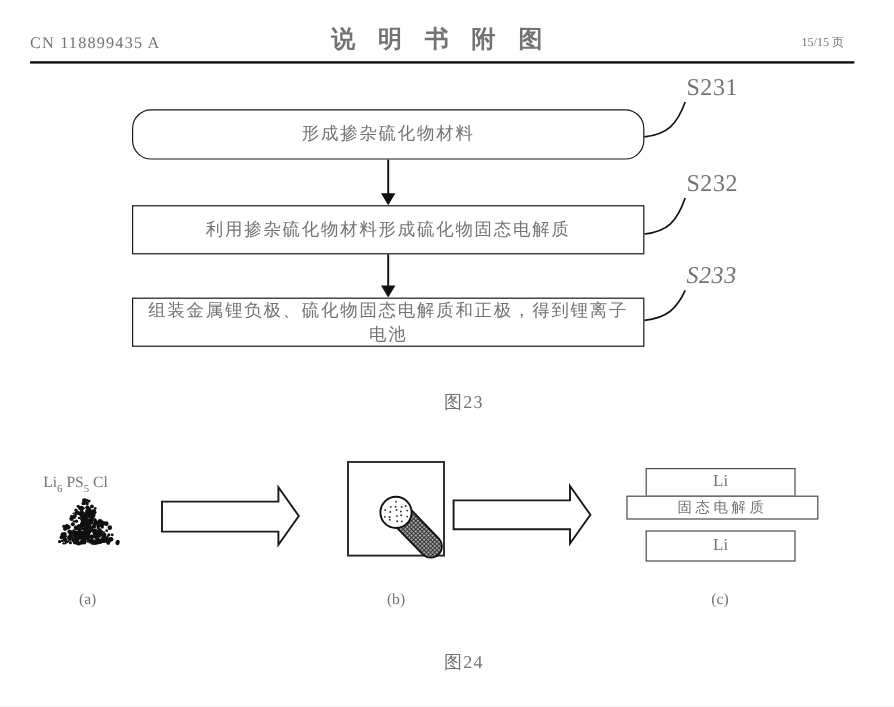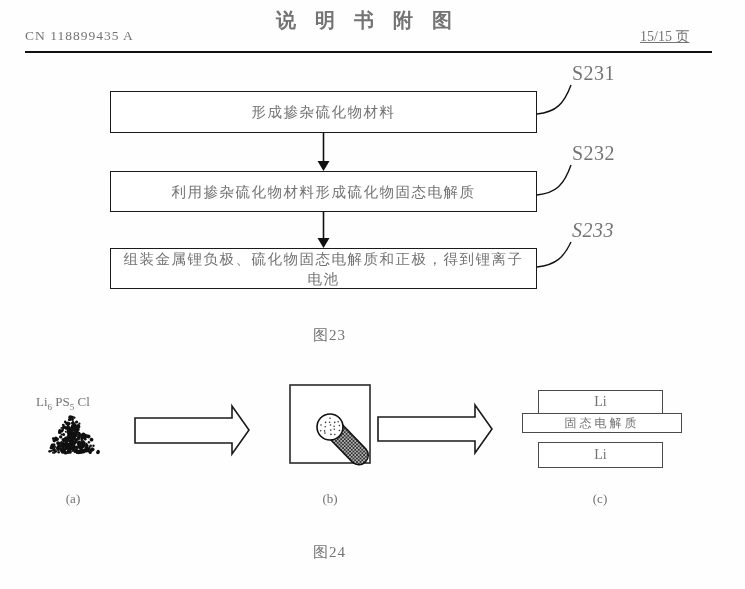--- a/index.html
+++ b/index.html
@@ -4,36 +4,36 @@
 <style>
   html,body{margin:0;padding:0;background:#e8e8e8;}
   .page{
     position:relative;width:745px;height:589px;background:#fefefe;
     font-family:"Liberation Serif","DejaVu Serif",serif;color:#737373;
     overflow:hidden;margin:0 auto;
   }
   .abs{position:absolute;}
   
   .doc-number{left:25px;top:28px;font-size:13.5px;letter-spacing:1px;}
-  .page-title{left:276px;top:7px;font-size:20px;font-weight:bold;letter-spacing:7px;white-space:pre;}
-  .page-info{left:640px;top:28px;font-size:14px;text-decoration:underline;}
+  .page-title{left:276px;top:19px;font-size:20px;font-weight:bold;letter-spacing:7px;white-space:pre;}
+  .page-info{left:668px;top:28px;font-size:10px;}
   .header-rule{left:25px;top:51px;width:687px;height:2px;background:#111;}
   
   .step-box{
     left:110px;width:427px;background:#fff;border:1.5px solid #1a1a1a;
     display:flex;align-items:center;justify-content:center;text-align:center;
     font-size:14.5px;letter-spacing:1.5px;line-height:20px;box-sizing:border-box;
     padding:0 10px;
   }
-  .box1{top:91px;height:42px;}
+  .box1{top:91px;height:42px;border-radius:16px;}
   .box2{top:171px;height:41px;}
   .box3{top:248px;height:41px;}
   .s-label{left:572px;font-size:20px;letter-spacing:0.5px;}
   .s1{top:62px;} .s2{top:142px;} .s3{top:219px;font-style:italic;}
-  .caption{width:90px;text-align:left;font-size:15px;letter-spacing:1px;}
+  .caption{width:90px;text-align:right;font-size:15px;letter-spacing:1px;}
   .cap23{left:313px;top:326px;}
   .cap24{left:313px;top:543px;}
   
   .formula{left:36px;top:394px;font-size:13px;}
   .formula sub{font-size:9px;}
   .sub-label{width:36px;text-align:center;font-size:13px;}
   .la{left:55px;top:491px;}
   .lb{left:312px;top:491px;}
   .lc{left:582px;top:491px;}
   .layer{

